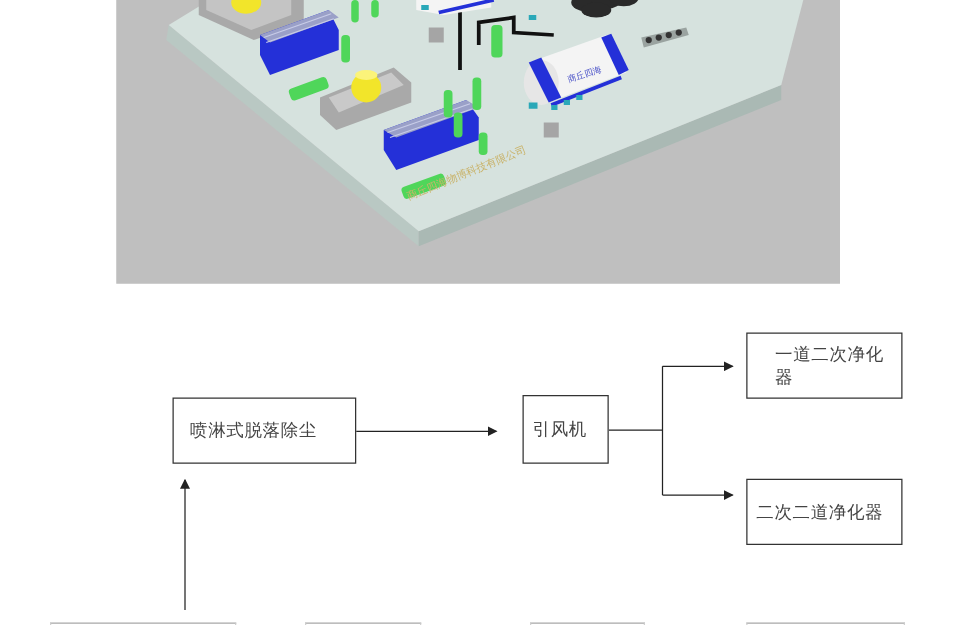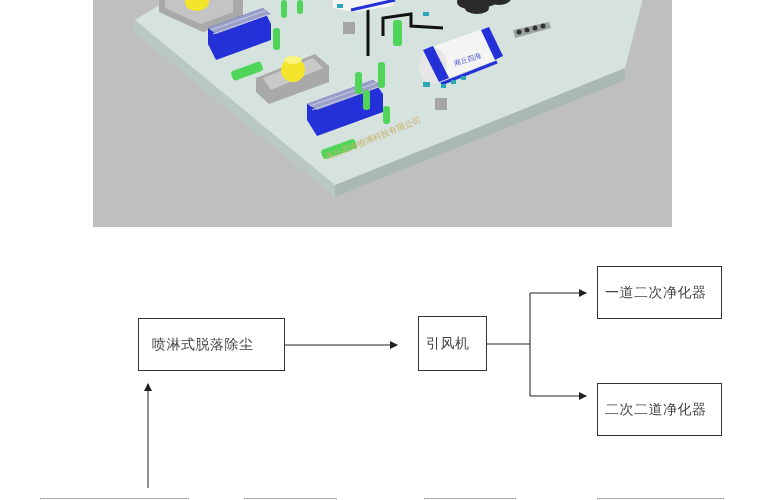--- a/index.html
+++ b/index.html
@@ -15,21 +15,21 @@
   .render-panel svg { position: absolute; left: 0; top: 0; }
   .flow { position: absolute; left: 0; top: 0; width: 764px; height: 500px; }
   .box {
     position: absolute; border: 1px solid #333; background: #fff;
     display: flex; align-items: center; box-sizing: border-box;
     font-size: 14px; color: #444; letter-spacing: 0.5px;
   }
   .box span { display: block; }
   #box-spray { left: 138px; top: 318px; width: 147px; height: 53px; padding-left: 13px; }
   #box-fan   { left: 418px; top: 316px; width: 69px;  height: 55px; padding-left: 7px; text-align: center; }
-  #box-p1    { left: 597px; top: 266px; width: 125px; height: 53px; padding-left: 7px; }
+  #box-p1    { left: 597px; top: 266px; width: 125px; height: 53px; padding-left: 22px; }
   #box-p2    { left: 597px; top: 383px; width: 125px; height: 53px; padding-left: 7px; }
   .bottom-box {
     position: absolute; top: 498px; height: 10px; border-top: 1px solid #a8a8a8;
     border-left: 1px solid #d0d0d0; border-right: 1px solid #d0d0d0;
   }
   #bottom-1 { left: 40px;  width: 147px; }
   #bottom-2 { left: 244px; width: 91px; }
   #bottom-3 { left: 424px; width: 90px; }
   #bottom-4 { left: 597px; width: 125px; }
   .watermark { font-family: "DejaVu Sans", sans-serif; }

